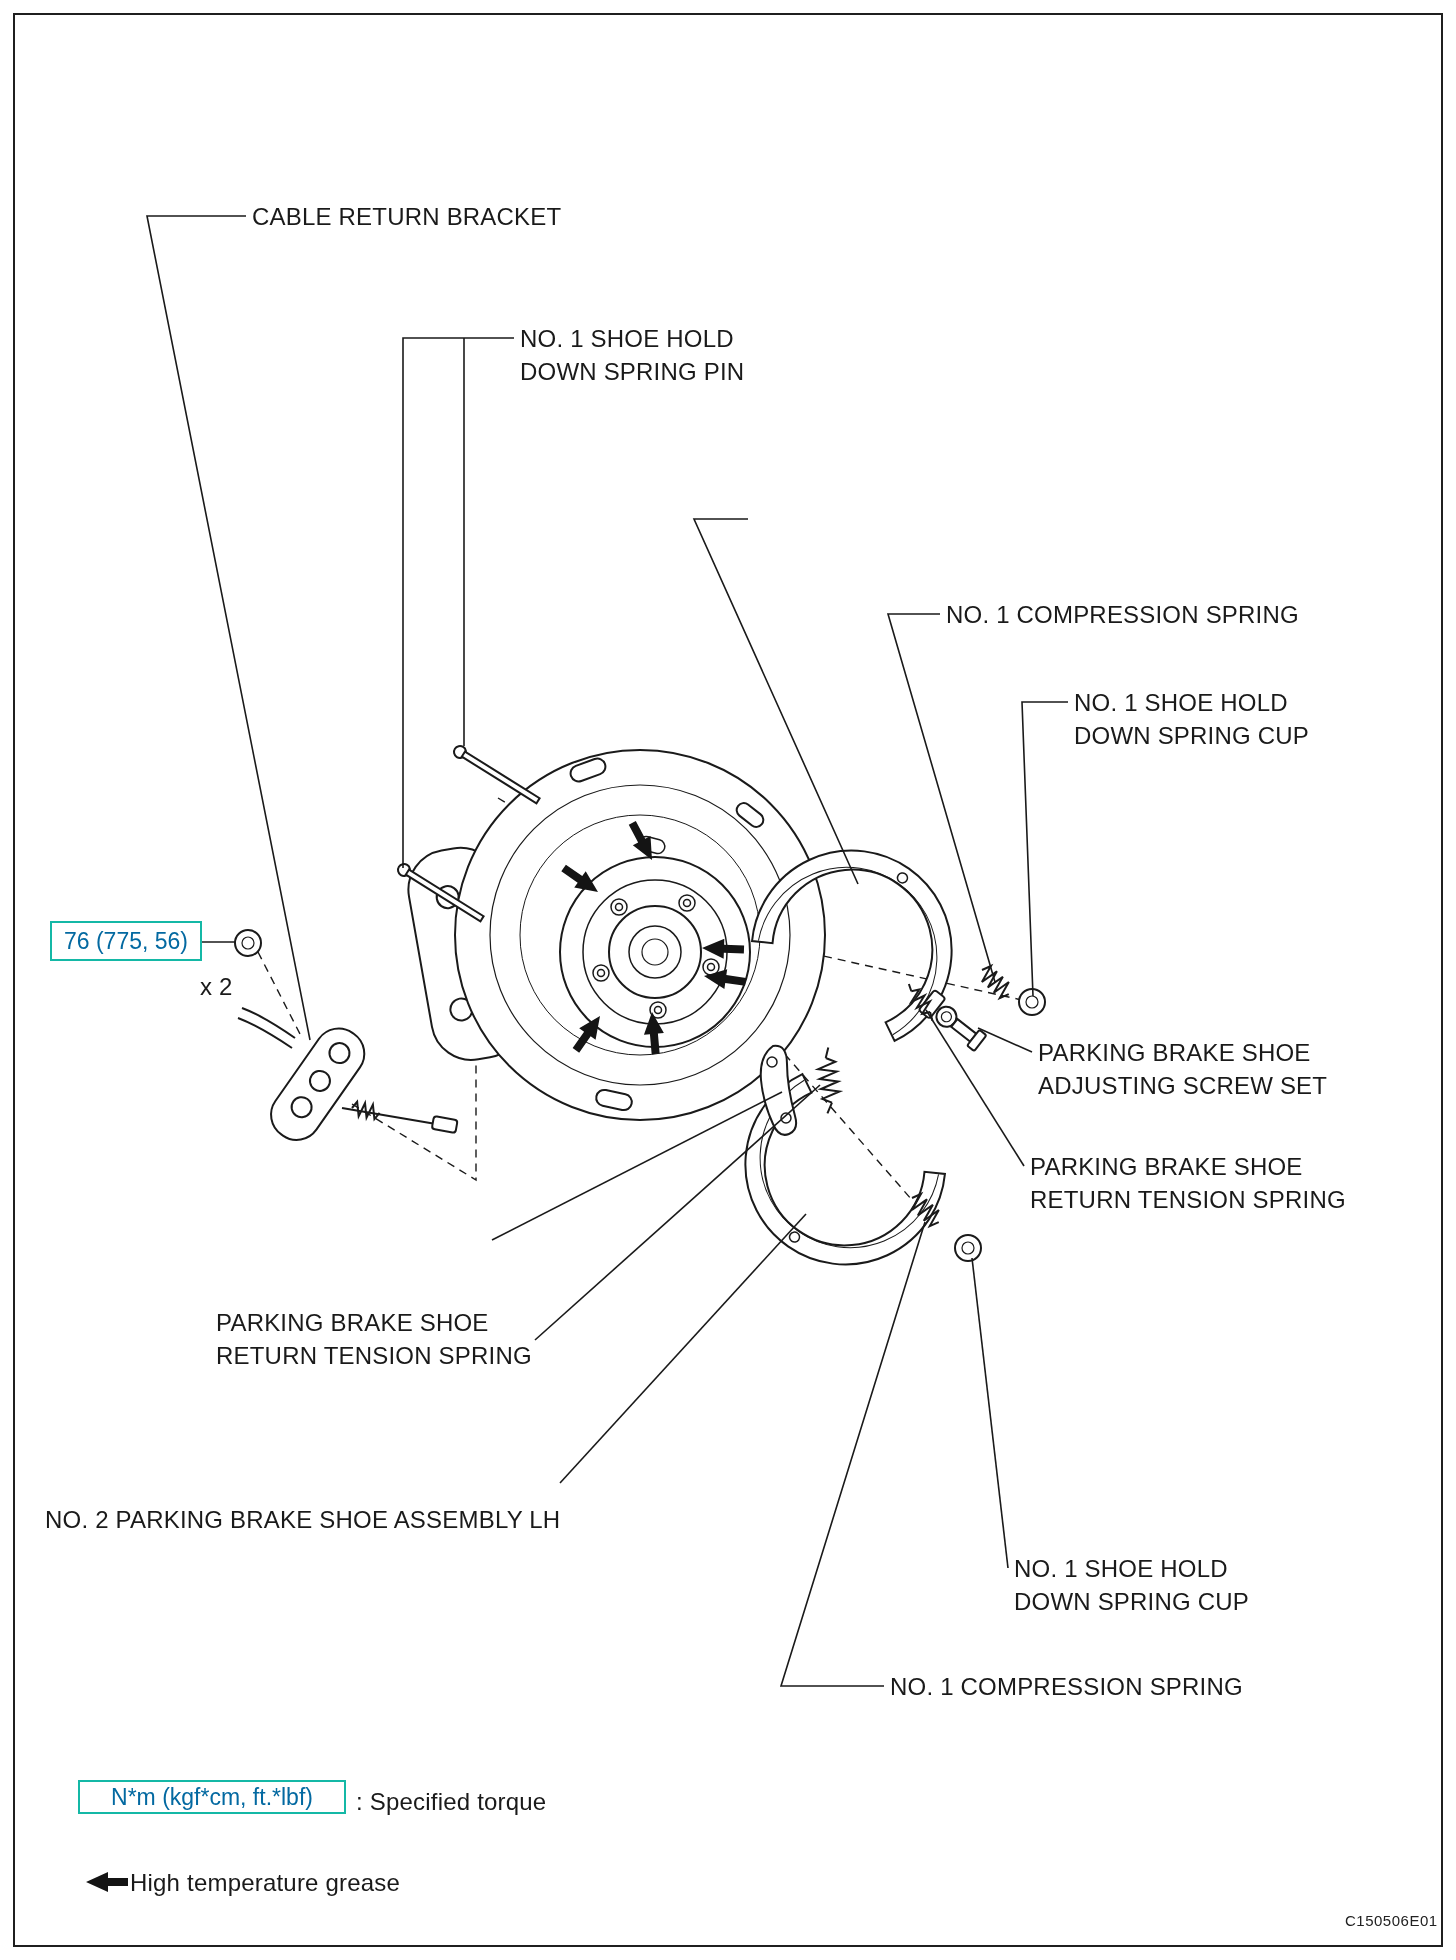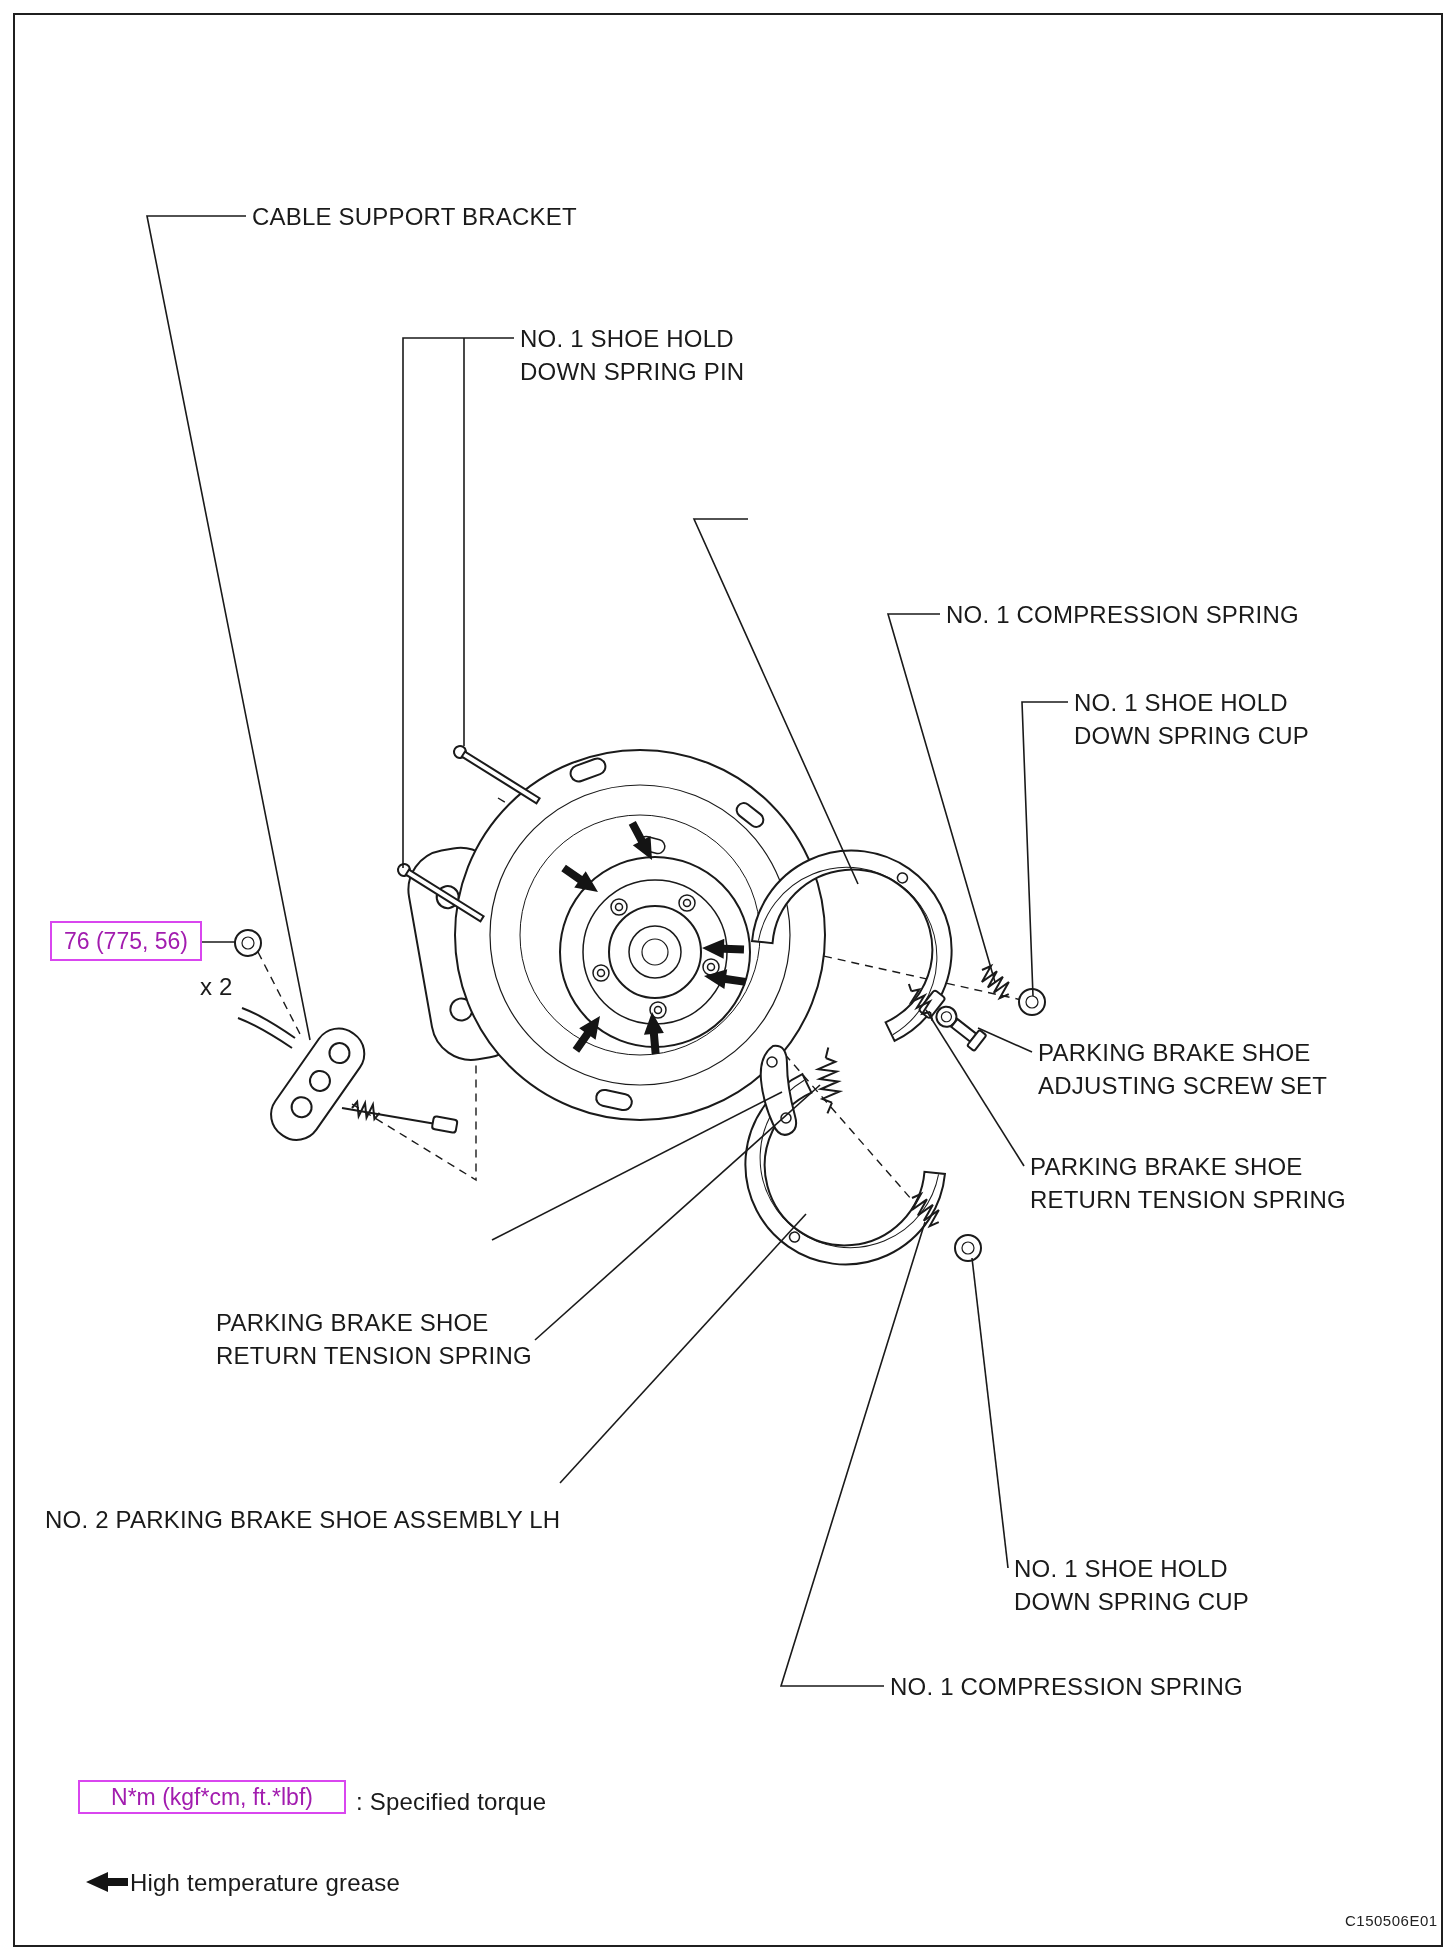--- a/index.html
+++ b/index.html
@@ -1,21 +1,21 @@
 <!DOCTYPE html>
 <html><head>
 <meta charset="utf-8">
 <style>
   * { margin:0; padding:0; box-sizing:border-box; }
   body { background:#ffffff; font-family:"Liberation Sans", sans-serif; }
   #page { position:relative; width:1456px; height:1960px; background:#ffffff; overflow:hidden; color:#1a1a1a; }
   #frame { position:absolute; left:13px; top:13px; right:13px; bottom:13px; border:2px solid #1f1f1f; }
   svg.diagram { position:absolute; left:0; top:0; }
   .label { position:absolute; font-size:24px; line-height:33px; color:#1a1a1a; white-space:pre-line; letter-spacing:0.2px; }
-  .boxed { position:absolute; border:2px solid #d946ef; display:flex; align-items:center; justify-content:center; font-size:23px; color:#a21caf; background:#fff; }
+  .boxed { position:absolute; border:2px solid #14b8a6; display:flex; align-items:center; justify-content:center; font-size:23px; color:#0369a1; background:#fff; }
   .code { position:absolute; font-size:15px; letter-spacing:0.5px; color:#222; }
 </style>
 </head>
 <body>
 
 <div id="page">
   <div id="frame"></div>
 
   <svg class="diagram" width="1456" height="1960" viewBox="0 0 1456 1960">
 
@@ -180,21 +180,21 @@
       <polyline points="535,1340 820,1085"></polyline>
       <polyline points="560,1483 806,1214"></polyline>
       <polyline points="1008,1568 972,1258"></polyline>
       <polyline points="884,1686 781,1686 925,1222"></polyline>
       <line x1="202" y1="942" x2="235" y2="942"></line>
     </g>
 
     <path d="M0,0 L-22,-10 L-22,-4 L-42,-4 L-42,4 L-22,4 L-22,10 Z" transform="translate(86,1882) rotate(180)" fill="#141414"></path>
   </svg>
 
-  <div class="label" style="left:252px; top:200px;">CABLE SUPPORT BRACKET</div>
+  <div class="label" style="left:252px; top:200px;">CABLE RETURN BRACKET</div>
   <div class="label" style="left:520px; top:322px;">NO. 1 SHOE HOLD
 DOWN SPRING PIN</div>
   <div class="label" style="left:946px; top:598px;">NO. 1 COMPRESSION SPRING</div>
   <div class="label" style="left:1074px; top:686px;">NO. 1 SHOE HOLD
 DOWN SPRING CUP</div>
   <div class="label" style="left:1038px; top:1036px;">PARKING BRAKE SHOE
 ADJUSTING SCREW SET</div>
   <div class="label" style="left:1030px; top:1150px;">PARKING BRAKE SHOE
 RETURN TENSION SPRING</div>
   <div class="label" style="left:216px; top:1306px;">PARKING BRAKE SHOE

